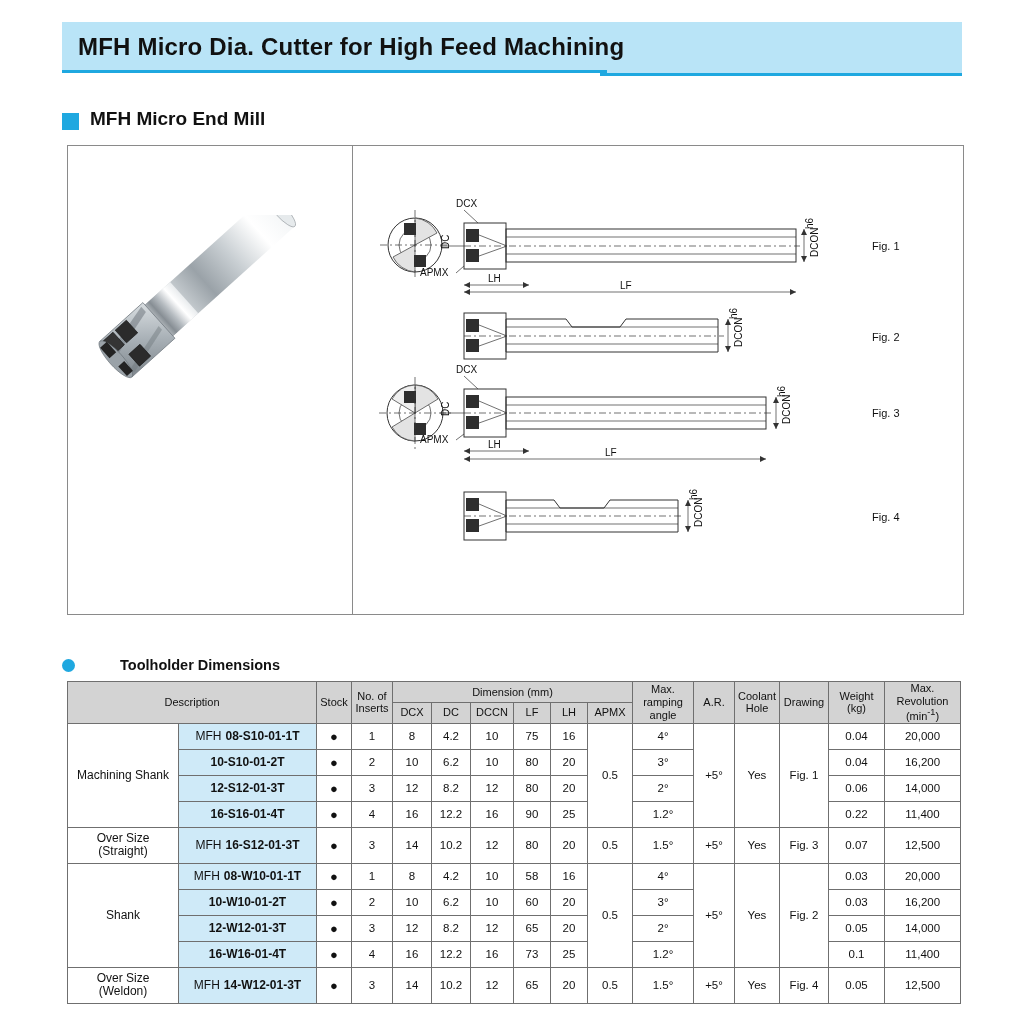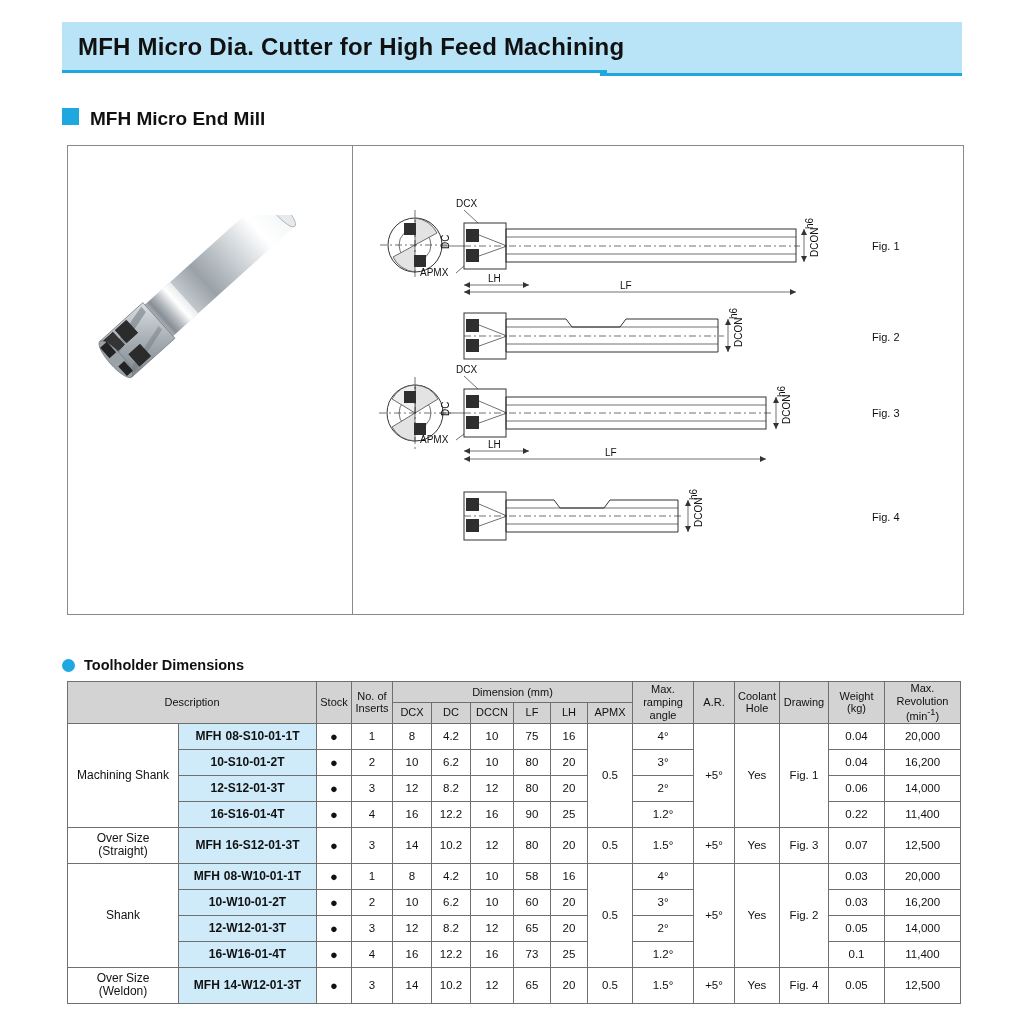--- a/index.html
+++ b/index.html
@@ -30,59 +30,59 @@
   }
   .banner-tail:before{
     content:"";position:absolute;left:-26px;top:0;width:0;height:0;
     border-top:18px solid #b9e4f7;border-left:26px solid transparent;
   }
   .banner-underline{
     position:absolute;left:62px;top:70px;width:545px;height:3px;background:#1fa8e0;
   }
 
   
-  .sec-head{position:absolute;left:62px;top:108px;display:flex;align-items:flex-start;}
+  .sec-head{position:absolute;left:62px;top:108px;display:flex;align-items:flex-end;}
   .sec-sq{width:17px;height:17px;background:#1fa8e0;margin-right:11px;}
   .sec-head-text{font-size:19px;font-weight:bold;color:#111;}
 
   
   .figbox{
     position:absolute;border:1px solid #8a8a8a;background:#fff;
   }
   .figbox-left{left:67px;top:145px;width:285px;height:468px;}
   .figbox-right{left:352px;top:145px;width:610px;height:468px;}
 
   
   .tool-photo{
     position:absolute;left:85px;top:215px;width:245px;height:240px;
   }
 
   
-  .sub-head{position:absolute;left:62px;top:657px;display:flex;align-items:center;}
+  .sub-head{position:absolute;left:62px;top:657px;display:flex;align-items:center;gap:36px;}
   .sub-dot{width:13px;height:13px;border-radius:50%;background:#1fa8e0;margin-right:9px;}
   .sub-head-text{font-size:14.5px;font-weight:bold;color:#111;}
 
   
   table.dims{
     position:absolute;left:67px;top:681px;width:894px;
     border-collapse:collapse;font-size:11.5px;color:#111;
   }
   table.dims th, table.dims td{
     border:1px solid #6f6f6f;
     text-align:center;vertical-align:middle;
     padding:0;
   }
   table.dims thead th{
     background:#d3d3d3;font-weight:normal;font-size:11px;line-height:1.15;
     height:18px;
   }
   .h-desc{width:240px;font-size:12px;}
   .r-group{font-size:12px;}
   .r-code{background:#cfeaf8;text-align:left;padding-left:6px;font-weight:bold;font-size:12px;}
-  .r-code .mfh{font-weight:bold;margin-right:4px;}
+  .r-code .mfh{font-weight:normal;margin-right:4px;}
   .dot-cell{font-size:13px;}
   td.num{font-size:11.5px;}
   .tall{line-height:1.1;}
 
   
   .draw{position:absolute;left:352px;top:145px;width:610px;height:468px;}
   svg{display:block;}
   .ln{stroke:#333;stroke-width:1;fill:none;}
   .lnt{stroke:#333;stroke-width:.7;fill:none;}
   .dash{stroke:#333;stroke-width:.7;fill:none;stroke-dasharray:7 3 2 3;}

